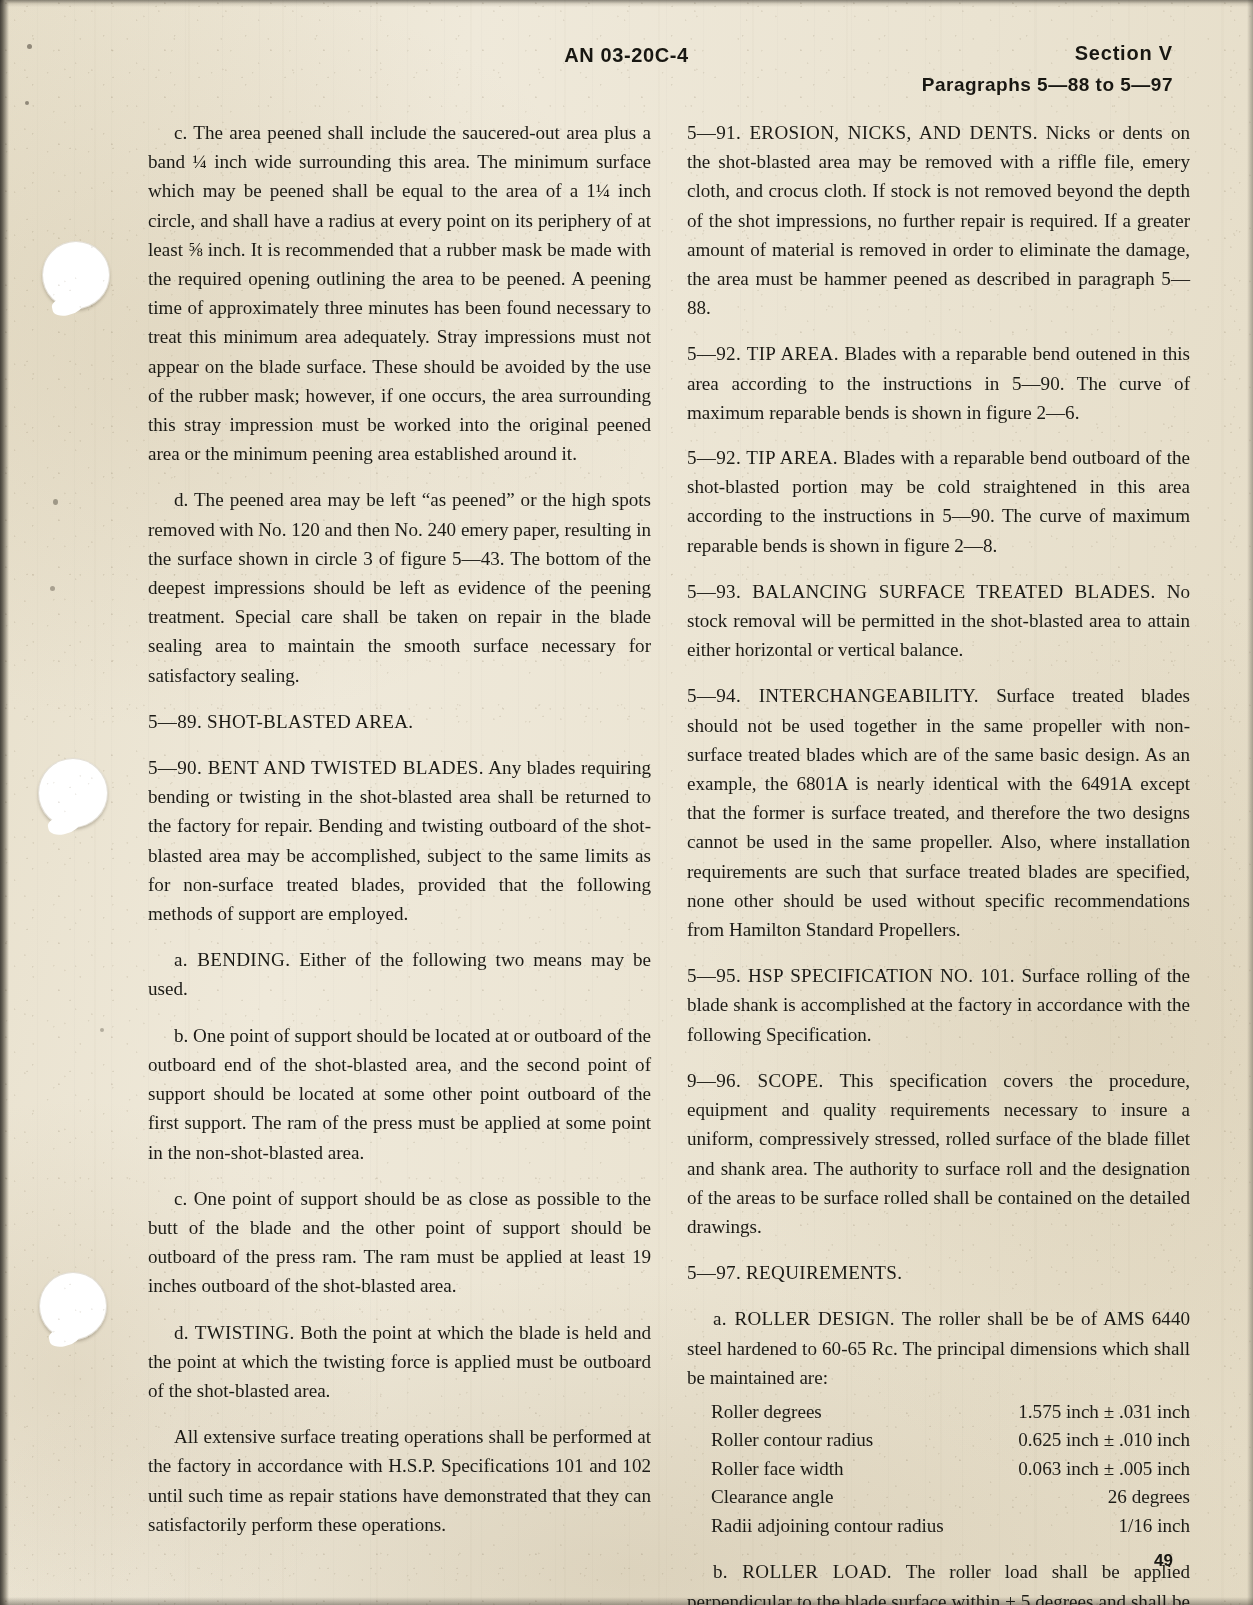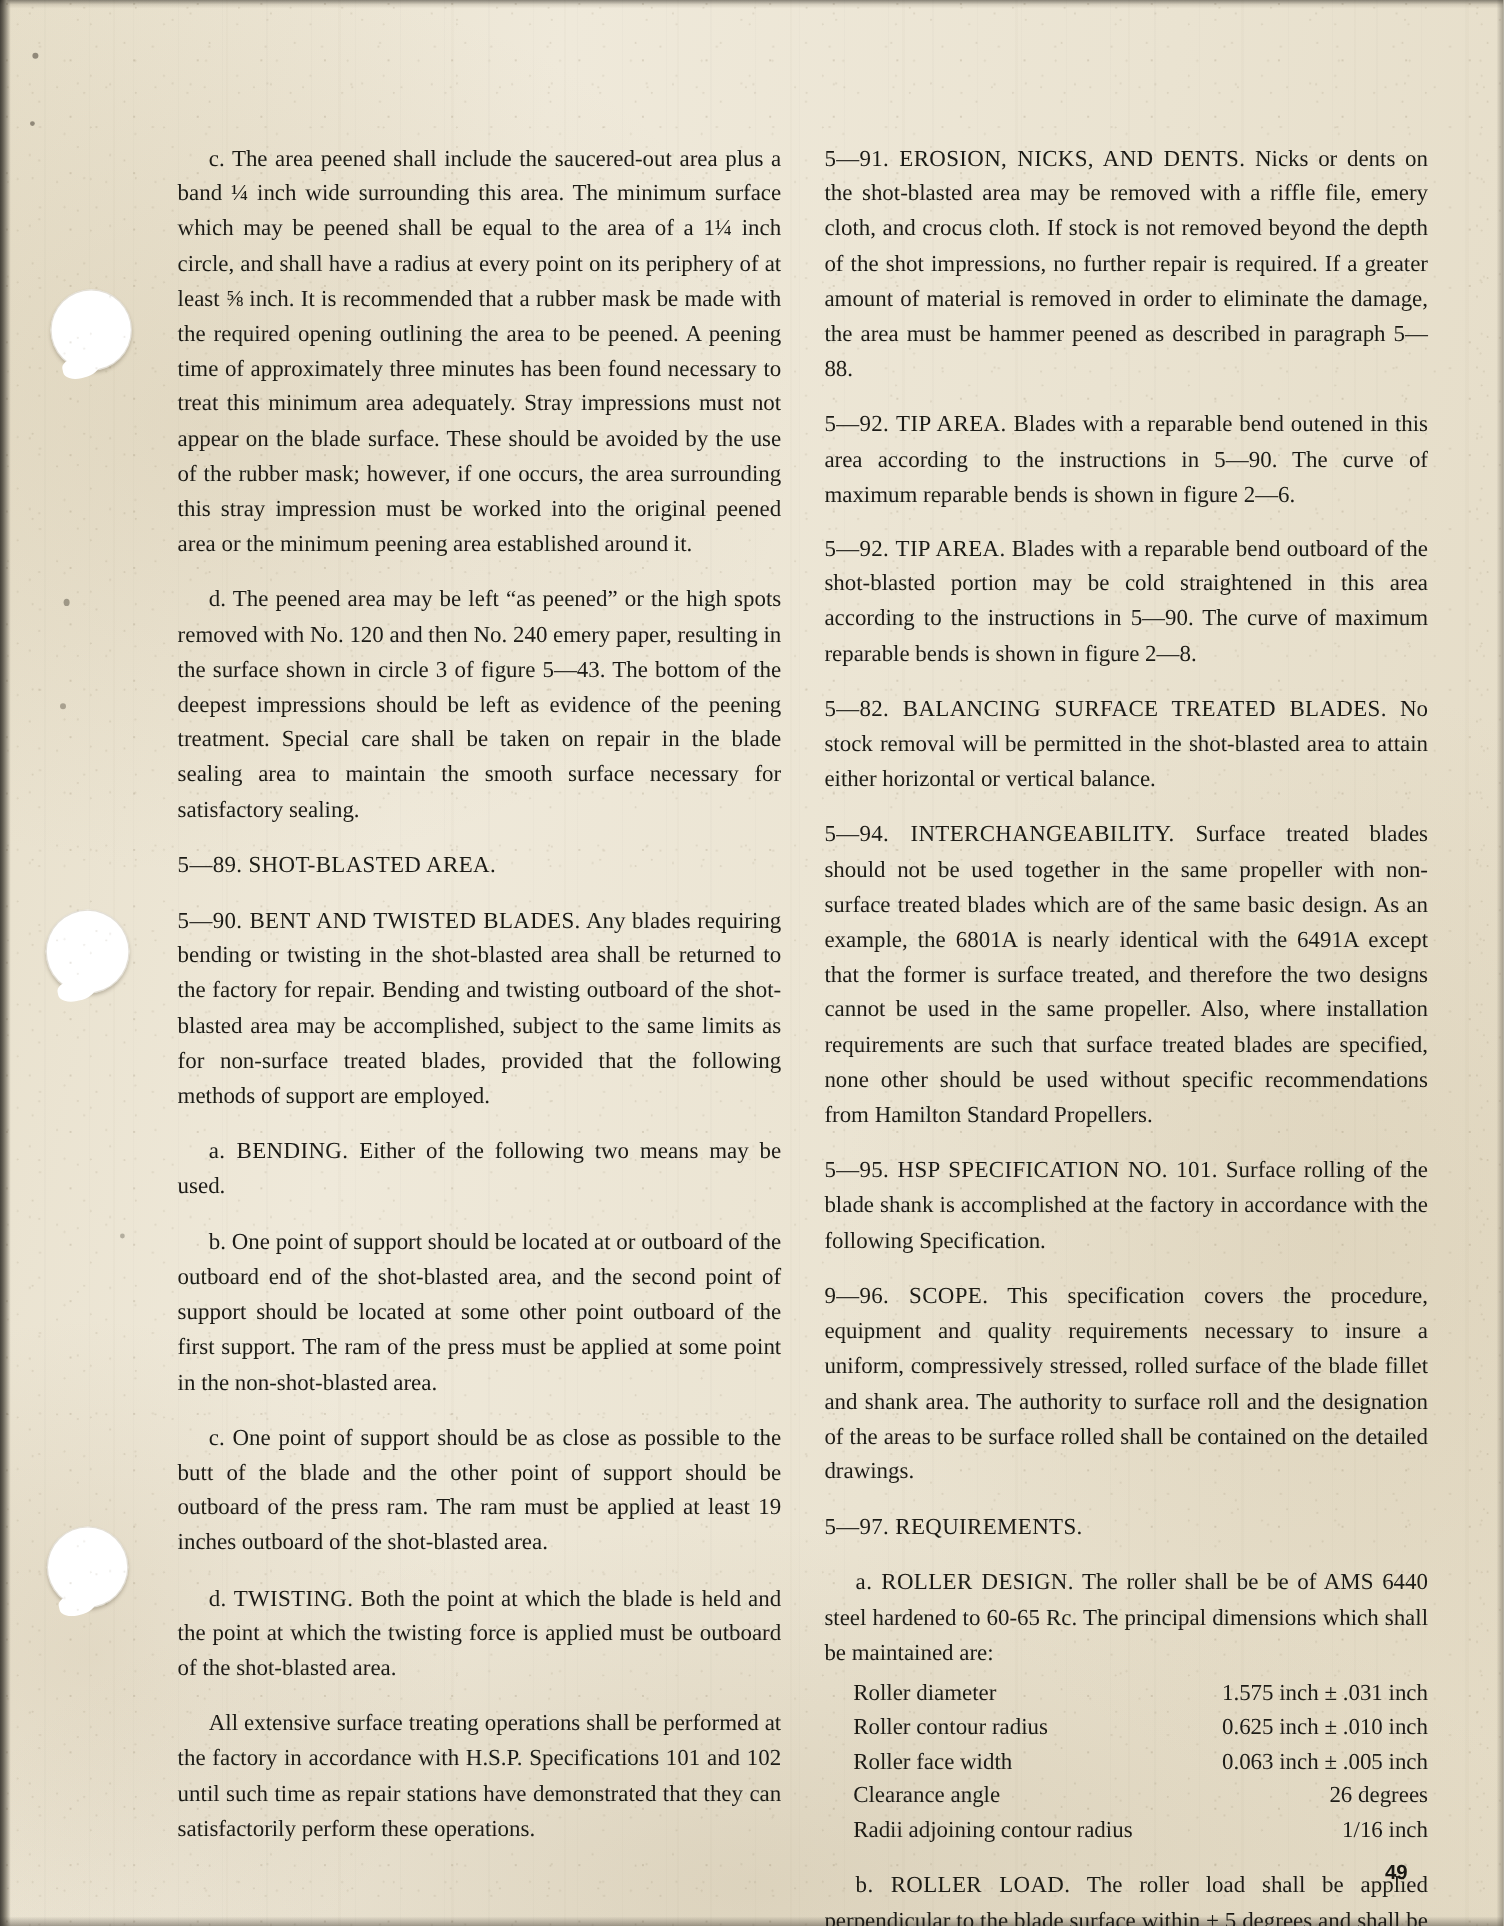--- a/index.html
+++ b/index.html
@@ -232,20 +232,27 @@
   <div class="punch" style="left:42px; top:241px; width:68px; height:68px;"></div>
   <div class="punch" style="left:38px; top:758px; width:70px; height:70px;"></div>
   <div class="punch" style="left:39px; top:1272px; width:68px; height:68px;"></div>
 
   <div class="speck" style="left:27px; top:44px; width:5px; height:5px;"></div>
   <div class="speck" style="left:25px; top:101px; width:4px; height:4px;"></div>
   <div class="speck" style="left:53px; top:499px; width:5px; height:6px; opacity:.45;"></div>
   <div class="speck" style="left:50px; top:586px; width:5px; height:5px; opacity:.4;"></div>
   <div class="speck" style="left:100px; top:1028px; width:4px; height:4px; opacity:.35;"></div>
 
+  <div class="runhead">
+    <div class="runhead-center">AN 03-20C-4</div>
+    <div class="runhead-right">
+      <span class="rh-section">Section V</span>
+      <span class="rh-paras">Paragraphs 5—88 to 5—97</span>
+    </div>
+  </div>
 
   <div class="columns">
 
     <div class="col">
 
       <p class="body indent"><span>c.  The area peened shall include the saucered-out area plus a band ¼ inch wide surrounding this area. The minimum surface which may be peened shall be equal to the area of a 1¼ inch circle, and shall have a radius at every point on its periphery of at least ⅝ inch. It is recommended that a rubber mask be made with the required opening outlining the area to be peened. A peening time of approximately three minutes has been found necessary to treat this minimum area adequately. Stray impressions must not appear on the blade surface. These should be avoided by the use of the rubber mask; however, if one occurs, the area surrounding this stray impression must be worked into the original peened area or the minimum peening area established around it.</span></p>
 
       <p class="body indent"><span>d.  The peened area may be left “as peened” or the high spots removed with No. 120 and then No. 240 emery paper, resulting in the surface shown in circle 3 of figure 5—43. The bottom of the deepest impressions should be left as evidence of the peening treatment. Special care shall be taken on repair in the blade sealing area to maintain the smooth surface necessary for satisfactory sealing.</span></p>
 
       <p class="body"><span class="sec">5—89. SHOT-BLASTED AREA.</span></p>
@@ -265,36 +272,36 @@
     </div>
 
     <div class="col">
 
       <p class="body"><span class="sec">5—91. EROSION, NICKS, AND DENTS.</span><span>  Nicks or dents on the shot-blasted area may be removed with a riffle file, emery cloth, and crocus cloth. If stock is not removed beyond the depth of the shot impressions, no further repair is required. If a greater amount of material is removed in order to eliminate the damage, the area must be hammer peened as described in paragraph 5—88.</span></p>
 
       <p class="body" style="margin-bottom:16px;"><span class="sec">5—92. TIP AREA.</span><span>  Blades with a reparable bend outened in this area according to the instructions in 5—90. The curve of maximum reparable bends is shown in figure 2—6.</span></p>
 
       <p class="body"><span class="sec">5—92. TIP AREA.</span><span>  Blades with a reparable bend outboard of the shot-blasted portion may be cold straightened in this area according to the instructions in 5—90. The curve of maximum reparable bends is shown in figure 2—8.</span></p>
 
-      <p class="body"><span class="sec">5—82. BALANCING SURFACE TREATED BLADES.</span><span>  No stock removal will be permitted in the shot-blasted area to attain either horizontal or vertical balance.</span></p>
+      <p class="body"><span class="sec">5—93. BALANCING SURFACE TREATED BLADES.</span><span>  No stock removal will be permitted in the shot-blasted area to attain either horizontal or vertical balance.</span></p>
 
       <p class="body"><span class="sec">5—94. INTERCHANGEABILITY.</span><span>  Surface treated blades should not be used together in the same propeller with non-surface treated blades which are of the same basic design. As an example, the 6801A is nearly identical with the 6491A except that the former is surface treated, and therefore the two designs cannot be used in the same propeller. Also, where installation requirements are such that surface treated blades are specified, none other should be used without specific recommendations from Hamilton Standard Propellers.</span></p>
 
       <p class="body"><span class="sec">5—95. HSP SPECIFICATION NO. 101.</span><span>  Surface rolling of the blade shank is accomplished at the factory in accordance with the following Specification.</span></p>
 
       <p class="body"><span class="sec">9—96. SCOPE.</span><span>  This specification covers the procedure, equipment and quality requirements necessary to insure a uniform, compressively stressed, rolled surface of the blade fillet and shank area. The authority to surface roll and the designation of the areas to be surface rolled shall be contained on the detailed drawings.</span></p>
 
       <p class="body"><span class="sec">5—97. REQUIREMENTS.</span></p>
 
       <p class="body indent" style="margin-bottom:4px;"><span class="sec">a. ROLLER DESIGN.</span><span>  The roller shall be be of AMS 6440 steel hardened to 60-65 Rc. The principal dimensions which shall be maintained are:</span></p>
 
       <table class="spec-table">
         <tbody>
           <tr>
-            <td class="k">Roller  diameter</td>
+            <td class="k">Roller  degrees</td>
             <td class="v">1.575 inch ± .031 inch</td>
           </tr>
           <tr>
             <td class="k">Roller contour radius</td>
             <td class="v">0.625 inch ± .010 inch</td>
           </tr>
           <tr>
             <td class="k">Roller face width</td>
             <td class="v">0.063 inch ± .005 inch</td>
           </tr>

